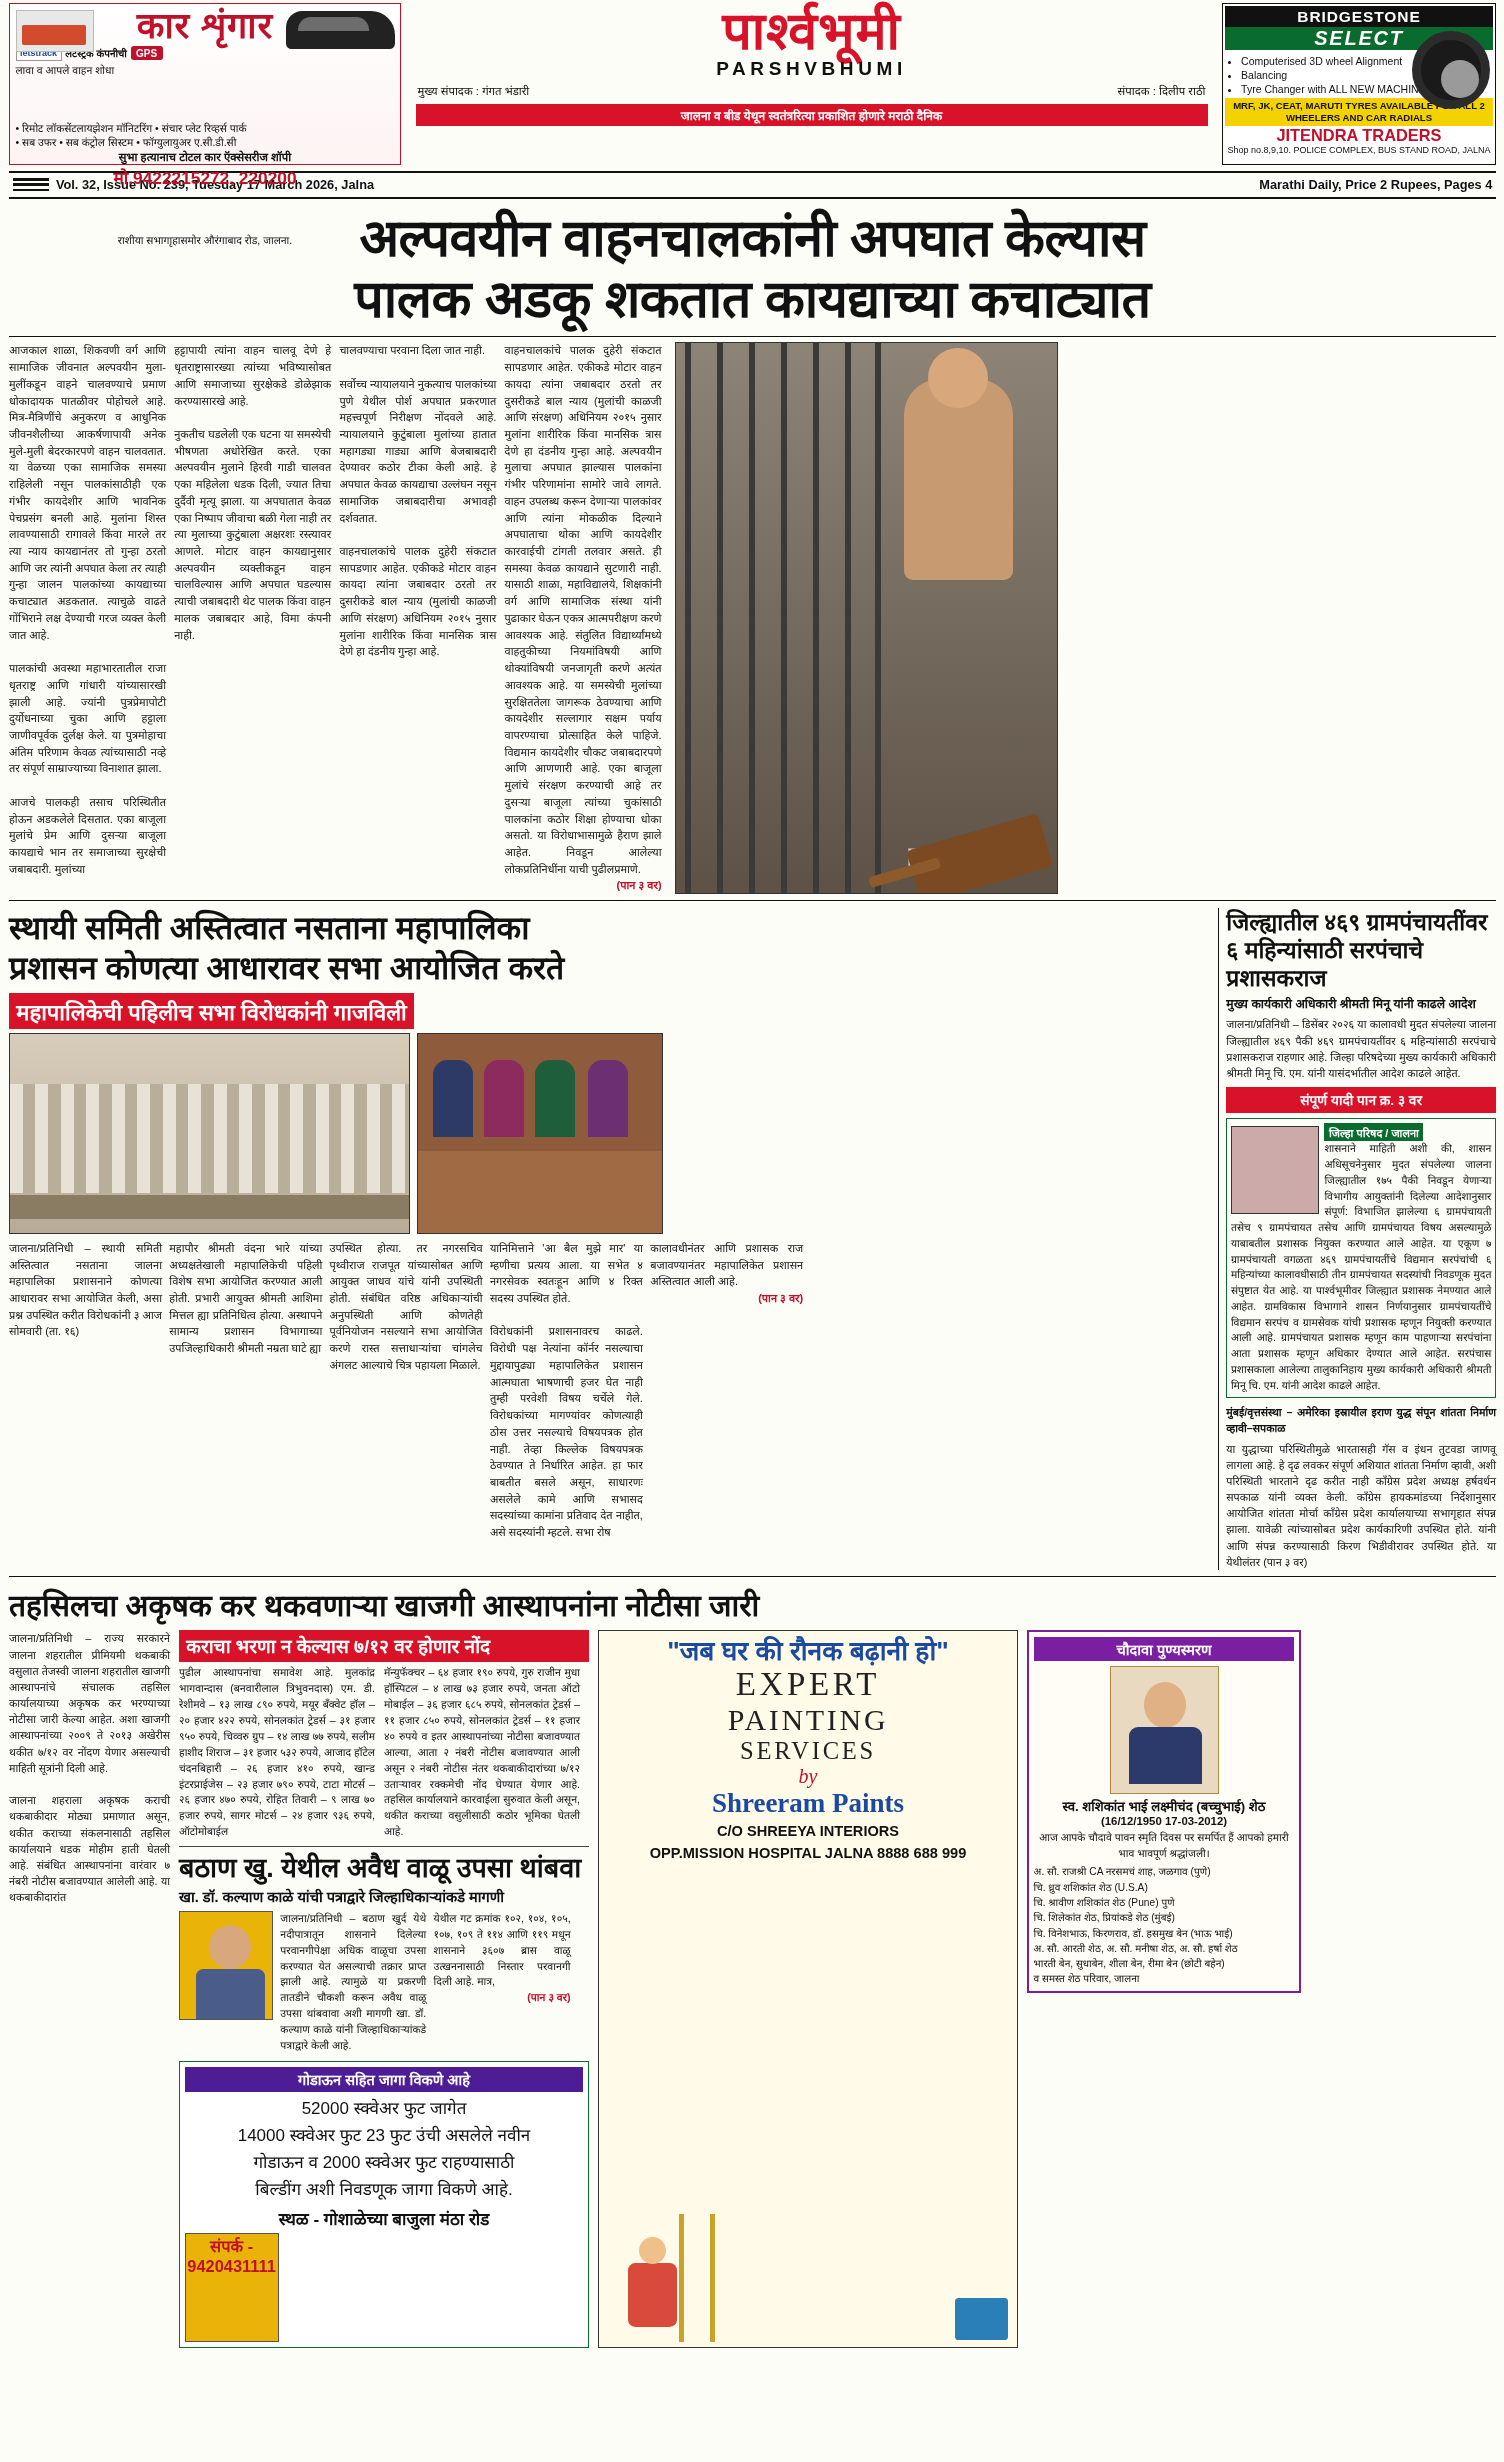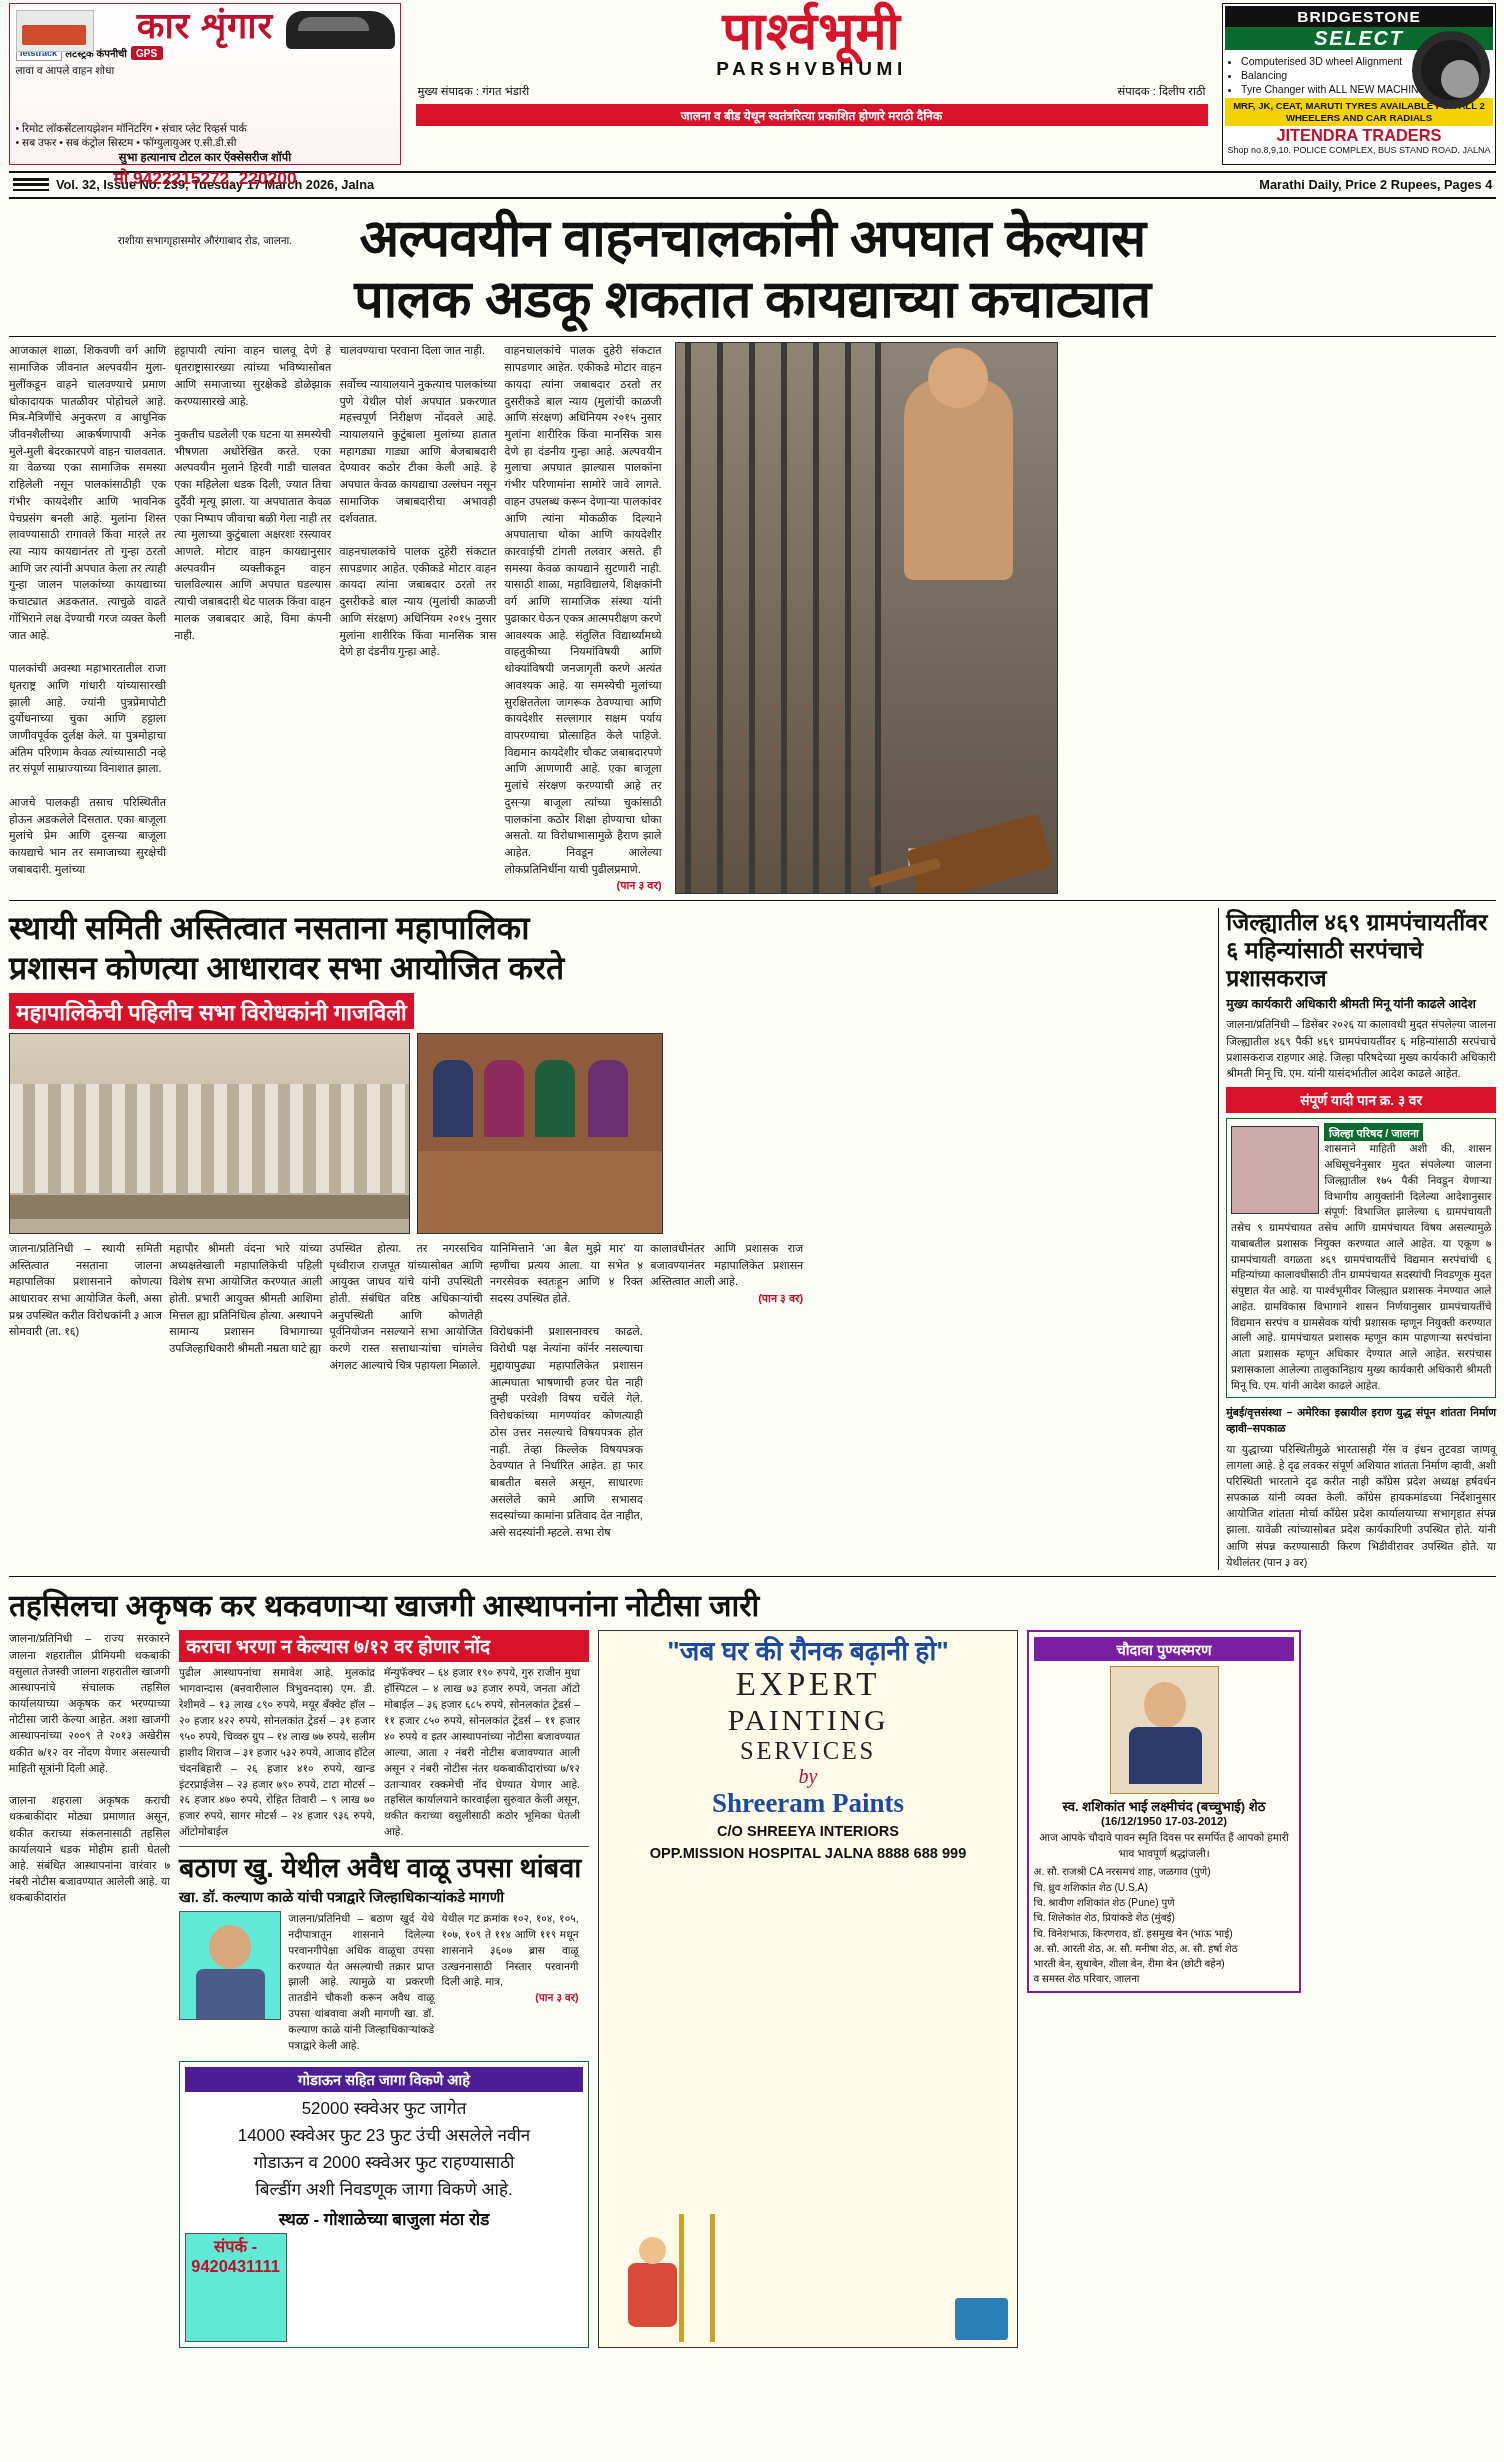--- a/index.html
+++ b/index.html
@@ -144,21 +144,21 @@
   .memo .portrait .b{position:absolute;left:18px;top:60px;width:73px;height:57px;background:#2b3a6b;border-radius:9px 9px 0 0;}
   .memo .name { text-align:center; font-size:13.2px; font-weight:bold; margin-top:2.7px;}
   .memo .dates { text-align:center; font-size:11.4px; font-weight:bold;}
   .memo .msg { font-size:10.5px; text-align:center; line-height:1.45; margin-top:3.6px;}
   .memo .names { font-size:10.2px; line-height:1.5; margin-top:3.6px;}
 
   
   .bl .h2c { font-size:27px; font-weight:bold; line-height:1.2;}
   .bl .sub { font-size:14.6px; font-weight:bold; margin-top:1.8px;}
   .bl .wrap { display:flex; gap:7.3px; margin-top:4.6px;}
-  .bl .ph { width:102px; height:109px; background:#5eead4; border:0.9px solid #555; position:relative;}
+  .bl .ph { width:94px; height:109px; background:#eab308; border:0.9px solid #555; position:relative;}
   .bl .ph .h{position:absolute;left:29px;top:12.8px;width:42px;height:44px;border-radius:50%;background:#d8a87c;}
   .bl .ph .b{position:absolute;left:16.4px;top:57px;width:69px;height:53px;background:#4a5c8a;border-radius:7.3px 7.3px 0 0;}
   .bl .tx { font-size:10.6px; line-height:1.5; text-align:justify; }
 
   .godown { border:1.8px solid #0a6b2e; margin-top:7.3px; padding:4.6px; background:#fff;}
   .godown .t { background:#4c1d95; color:#fff; font-size:14.6px; font-weight:bold; text-align:center; padding:2.7px;}
   .godown .l { font-size:17px; text-align:center; line-height:1.6; margin-top:2.7px;}
   .godown .ph { font-size:16.4px; font-weight:bold; color:#c0102a; text-align:center;}
   .cont { color:#c0102a; font-weight:bold; }
 </style>

